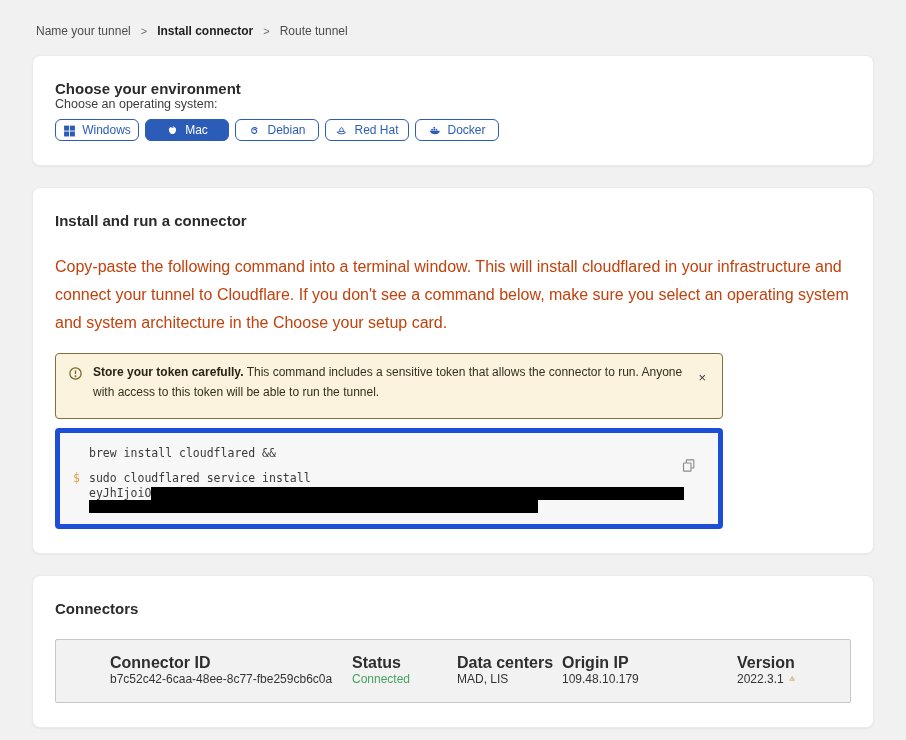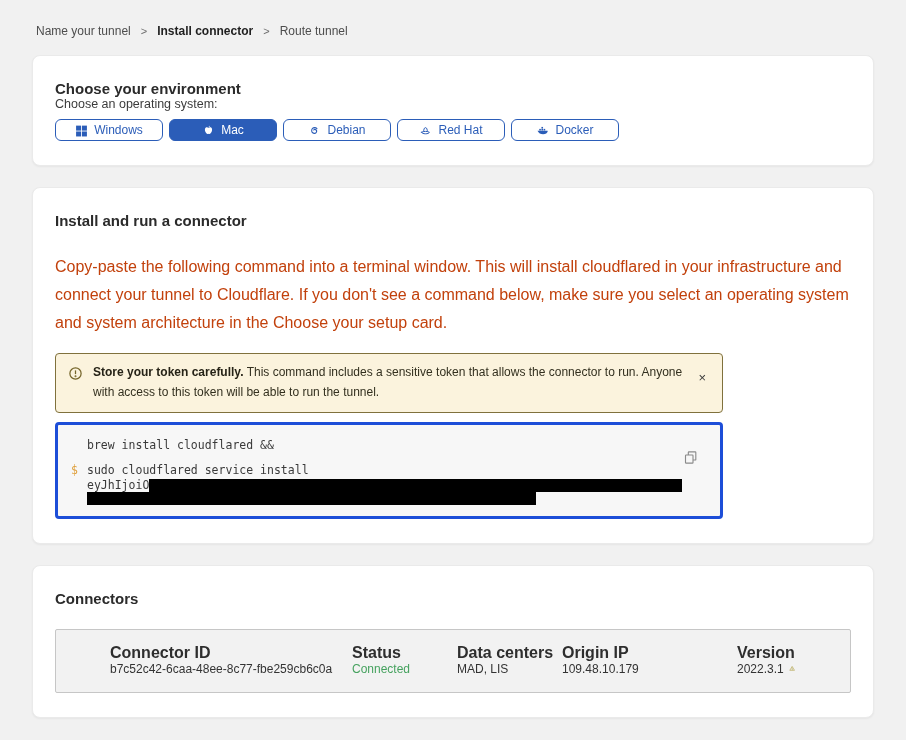--- a/index.html
+++ b/index.html
@@ -32,21 +32,21 @@
     box-shadow: 0 1px 2px rgba(0,0,0,0.05);
     padding: 24px 22px;
     margin-bottom: 21px;
   }
   .card h2 { font-size: 15px; font-weight: bold; color: #2b2b2b; }
 
   
   .os-label { font-size: 12.5px; color: #3c3c3c; }
   .os-row { display: flex; gap: 6px; margin-top: 8px; }
   .os-btn {
-    width: 108px; height: 22px;
+    width: 84px; height: 22px;
     display: flex; align-items: center; justify-content: center; gap: 6px;
     background: #ffffff;
     border: 1px solid #2b5db8;
     border-radius: 6px;
     color: #2b5db8;
     font-size: 12px;
     font-family: "Liberation Sans", sans-serif;
     cursor: pointer;
   }
   .os-btn.selected { background: #2b5db8; color: #ffffff; border-color: #2b5db8; }
@@ -54,42 +54,42 @@
 
   
   .desc { margin-top: 24px; font-size: 16px; line-height: 1.75; color: #c2410c; max-width: 800px; }
 
   .warning-banner {
     margin-top: 16px;
     width: 668px;
     background: #fbf3dd;
     border: 1px solid #80713c;
     border-radius: 4px;
-    padding: 9px 12px 9px 12px;
+    padding: 9px 12px 15px 12px;
     display: flex;
     align-items: flex-start;
     gap: 10px;
     justify-content: space-between;
   }
   .warning-banner .w-icon { color: #75652a; margin-top: 3px; flex: 0 0 auto; }
   .warning-banner .w-icon svg { width: 15px; height: 15px; display: block; }
   .warning-text { font-size: 12px; line-height: 1.65; color: #33301f; flex: 1 1 auto; }
   .warning-text .w-title { font-weight: bold; color: #262317; }
   .w-close {
     background: none; border: none; color: #3b3b3b;
     font-size: 13px; line-height: 1; cursor: pointer;
     margin: 8px 4px 0 6px; flex: 0 0 auto;
     font-family: "Liberation Sans", sans-serif;
   }
 
   .codeblock {
     margin-top: 9px;
     width: 668px;
     background: #f7f7f7;
-    border: 3px solid #1d4ed8;
+    border: 5px solid #1d4ed8;
     border-radius: 4px;
     padding: 13px 0 11px;
     position: relative;
     font-family: "DejaVu Sans Mono", monospace;
     font-size: 11.5px;
     color: #3a3a3a;
   }
   .code-line { padding-left: 29px; position: relative; line-height: 15px; }
   .code-line.l1 { margin-bottom: 10px; }
   .code-line .prompt { position: absolute; left: 13px; color: #dfa03c; }

